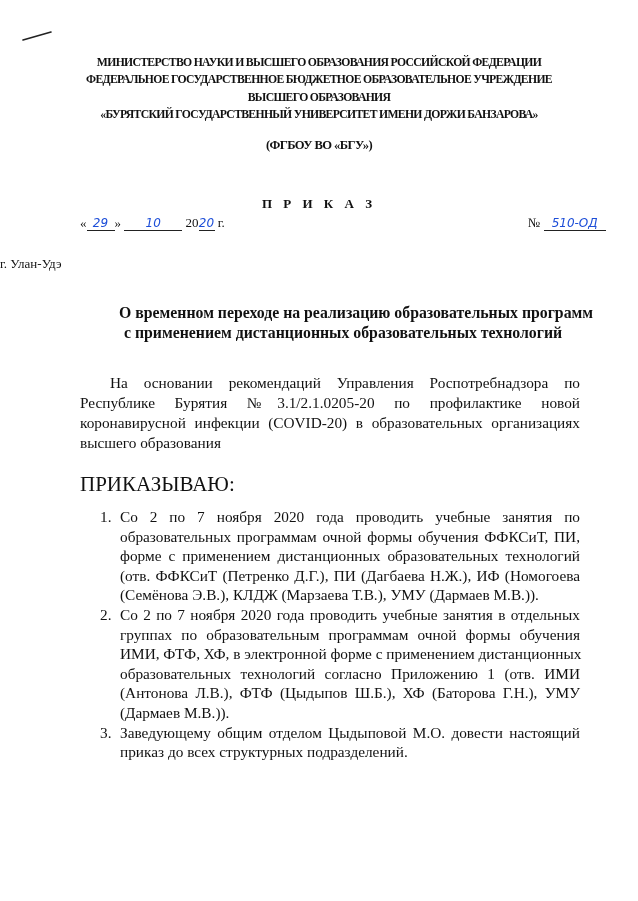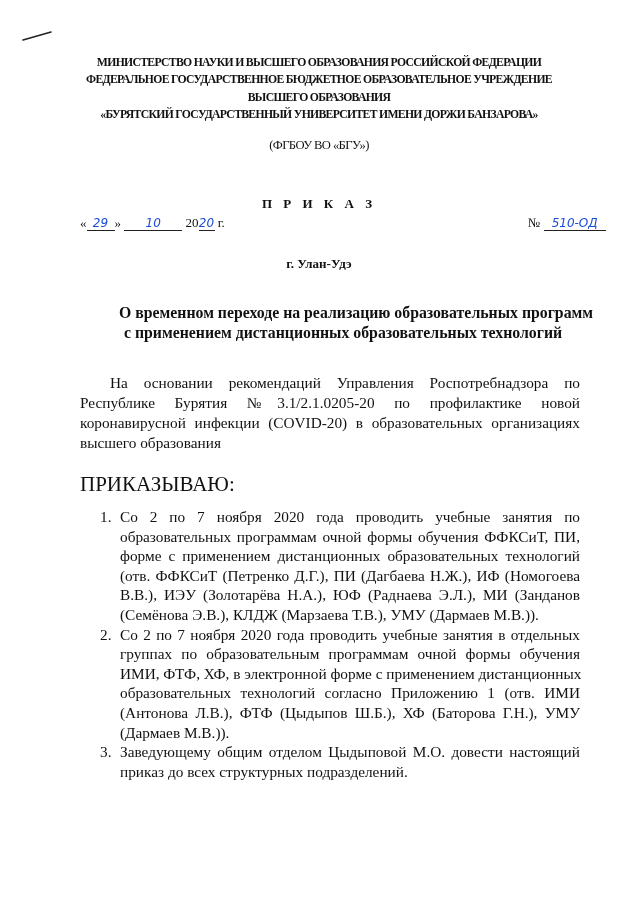--- a/index.html
+++ b/index.html
@@ -6,27 +6,27 @@
   body { width: 638px; height: 901px; position: relative; overflow: hidden;
          font-family: "Liberation Serif", serif; color: #111; }
   .abs { position: absolute; }
   .pen-mark { left: 22px; top: 30px; width: 30px; height: 12px; }
   .hdr { left: 40px; width: 558px; text-align: center; font-weight: bold;
          font-size: 12.6px; letter-spacing: -0.75px; line-height: 17px; transform: scaleX(0.93); transform-origin: center; }
   .hdr1 { top: 54px; }
   .hdr2 { top: 71px; }
   .hdr3 { top: 89px; }
   .hdr4 { top: 106px; }
-  .abbr { top: 138px; left: 40px; width: 558px; text-align: center; font-weight: normal; font-size: 12.6px; letter-spacing: -0.6px; }
+  .abbr { top: 138px; left: 40px; width: 558px; text-align: center; font-weight: bold; font-size: 12.6px; letter-spacing: -0.6px; }
   .prikaz { top: 196px; left: 0; width: 638px; text-align: center; font-weight: bold; font-size: 13px; letter-spacing: 4px; }
   .dateline { top: 215px; left: 80px; font-size: 13px; white-space: nowrap; }
   .hand { font-family: "DejaVu Sans", sans-serif; font-style: italic; color: #1d4ed8; font-size: 12px; }
   .uline { display: inline-block; border-bottom: 1px solid #222; text-align: center; line-height: 14px; }
   .numline { top: 215px; left: 500px; font-size: 13px; white-space: nowrap; margin-left: 28px; }
-  .city { top: 256px; left: 0; width: 638px; text-align: center; font-size: 13px; font-weight: bold; }
+  .city { top: 256px; left: 0; width: 638px; font-size: 13px; }
   .title { left: 100px; width: 500px; font-weight: bold; font-size: 15.8px; line-height: 20px; }
   .title1 { top: 303px; left: 119px; }
   .title2 { top: 323px; left: 124px; }
   .para { left: 80px; width: 500px; font-size: 15.3px; line-height: 20px; text-align: justify; }
   .para .line { display: block; text-align: justify; text-align-last: justify; height: 20px; }
   .para .line.last { text-align-last: left; }
   .preamble { top: 373px; }
   .preamble .line.first { text-indent: 30px; }
   .order { top: 472px; left: 80px; font-size: 21px; }
   .list { left: 100px; width: 480px; font-size: 15.3px; line-height: 19.6px; }
@@ -77,21 +77,20 @@
 
 <div class="abs order">ПРИКАЗЫВАЮ:</div>
 
 <div class="abs list">
   <div class="item">
     <span class="num">1.</span>
     <span class="line">Со 2 по 7 ноября 2020 года проводить учебные занятия по</span>
     <span class="line">образовательных программам очной формы обучения ФФКСиТ, ПИ,</span>
     <span class="line">форме с применением дистанционных образовательных технологий</span>
     <span class="line">(отв. ФФКСиТ (Петренко Д.Г.), ПИ (Дагбаева Н.Ж.), ИФ (Номогоева</span>
-    <span class="line">В.В.), ИЭУ (Золотарёва Н.А.), ЮФ (Раднаева Э.Л.), МИ (Занданов</span>
     <span class="line last">(Семёнова Э.В.), КЛДЖ (Марзаева Т.В.), УМУ (Дармаев М.В.)).</span>
   </div>
   <div class="item">
     <span class="num">2.</span>
     <span class="line">Со 2 по 7 ноября 2020 года проводить учебные занятия в отдельных</span>
     <span class="line">группах по образовательным программам очной формы обучения</span>
     <span class="line">ИМИ, ФТФ, ХФ, в электронной форме с применением дистанционных</span>
     <span class="line">образовательных технологий согласно Приложению 1 (отв. ИМИ</span>
     <span class="line">(Антонова Л.В.), ФТФ (Цыдыпов Ш.Б.), ХФ (Баторова Г.Н.), УМУ</span>
     <span class="line last">(Дармаев М.В.)).</span>

